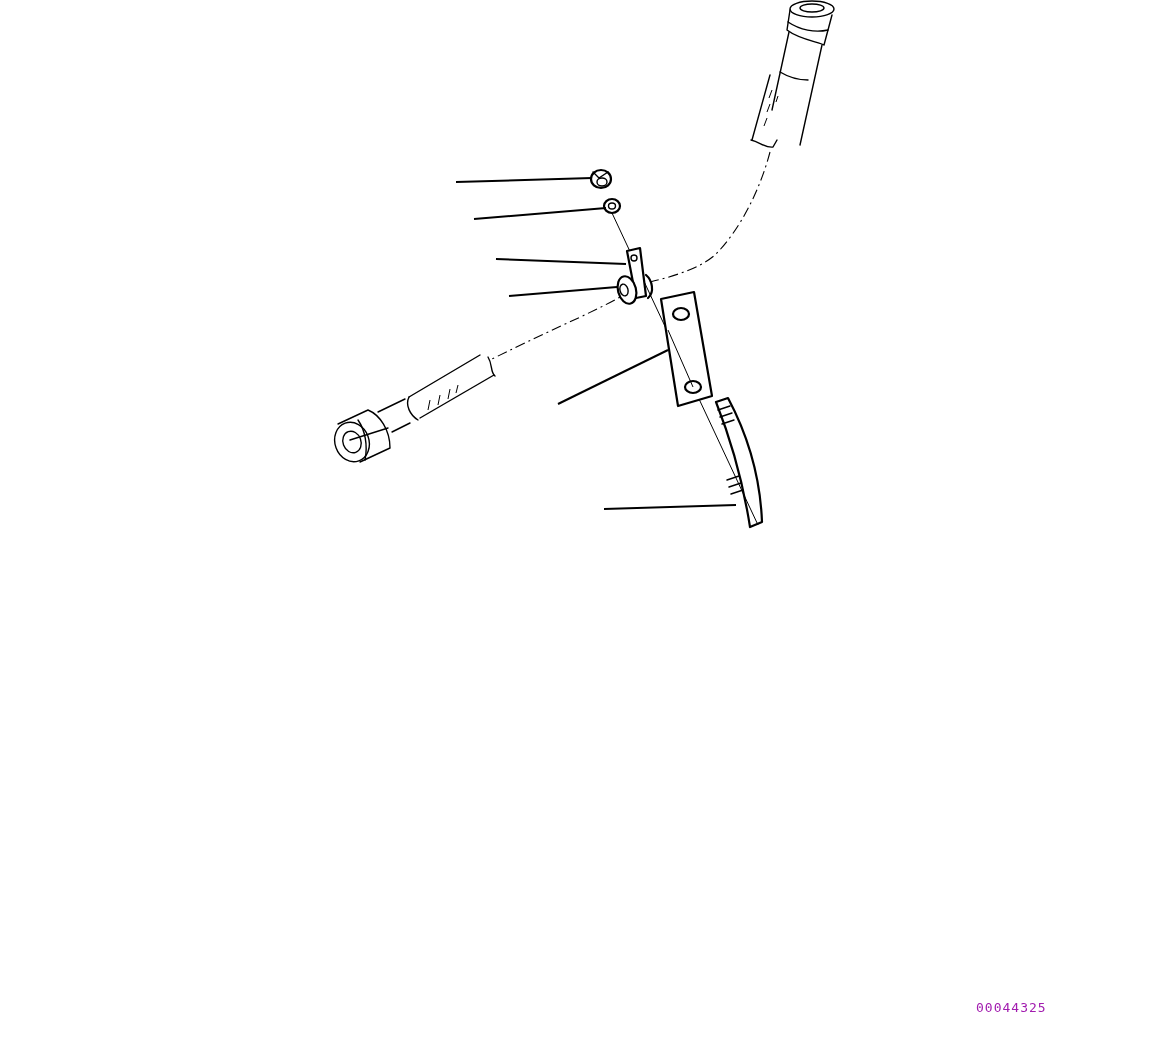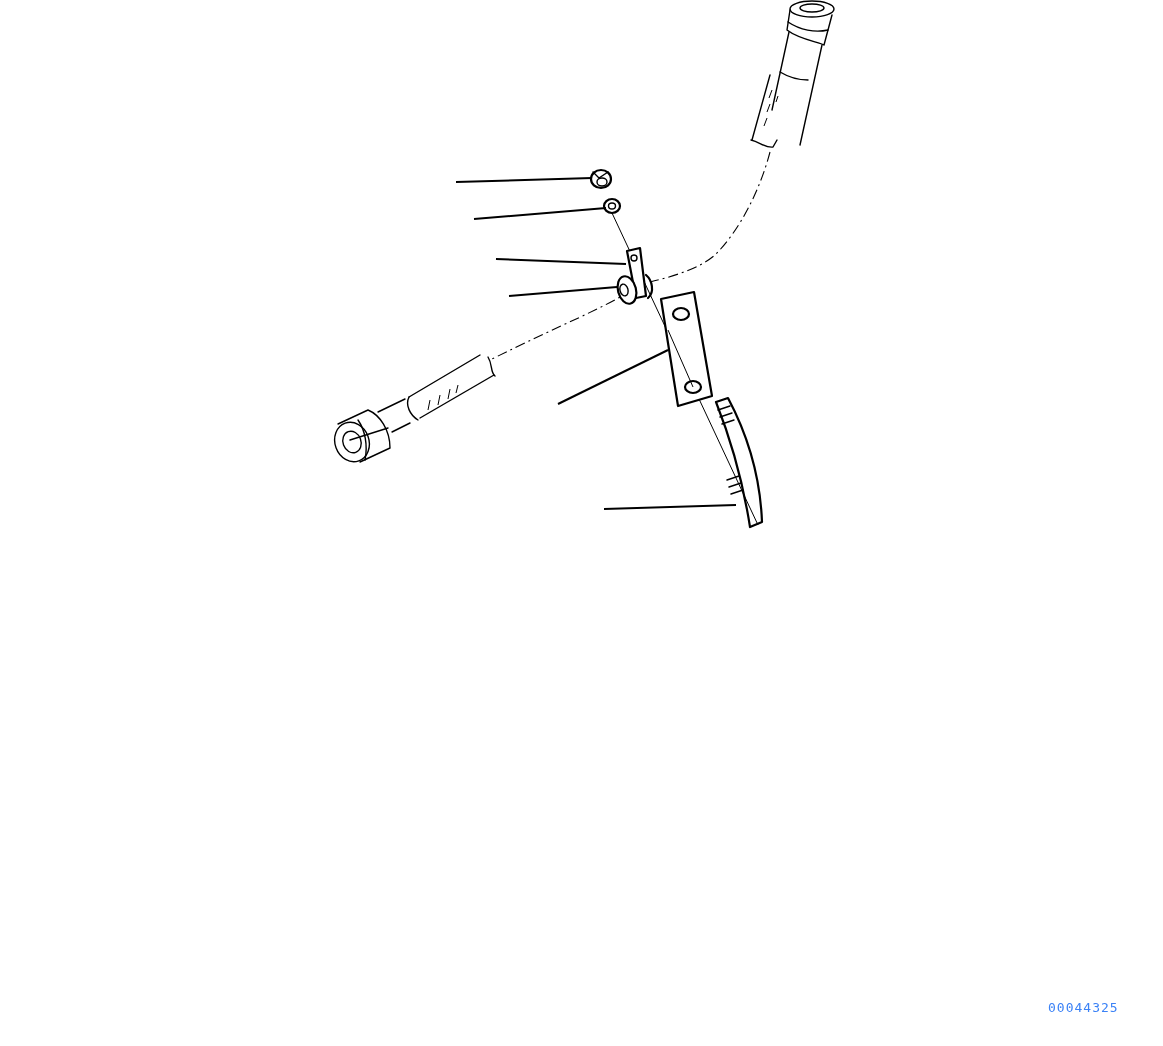--- a/index.html
+++ b/index.html
@@ -1,20 +1,20 @@
 <!DOCTYPE html>
 <html><head>
 <meta charset="utf-8">
 <style>
   html, body { margin: 0; padding: 0; background: #ffffff; }
   body { width: 1163px; height: 1046px; position: relative; overflow: hidden;
          font-family: "DejaVu Sans Mono", monospace; }
   #diagram { position: absolute; left: 0; top: 0; width: 1163px; height: 1046px; }
-  .drawing-number { position: absolute; left: 1048px; top: 1000px; font-size: 13px;
-                    letter-spacing: 1px; color: #3b82f6; font-family: "DejaVu Sans Mono", monospace; }
+  .drawing-number { position: absolute; left: 976px; top: 1000px; font-size: 13px;
+                    letter-spacing: 1px; color: #a21caf; font-family: "DejaVu Sans Mono", monospace; }
   .ln { stroke: #000; fill: none; stroke-width: 1.4; stroke-linecap: round; stroke-linejoin: round; }
   .thick { stroke-width: 2.2; }
   .leader { stroke: #000; stroke-width: 2; fill: none; }
   .thin { stroke: #000; stroke-width: 1; fill: none; }
   .dash { stroke: #000; stroke-width: 1.1; fill: none; stroke-dasharray: 10 4 2 4; }
   .fillw { fill: #fff; }
 </style>
 </head>
 <body>
 

